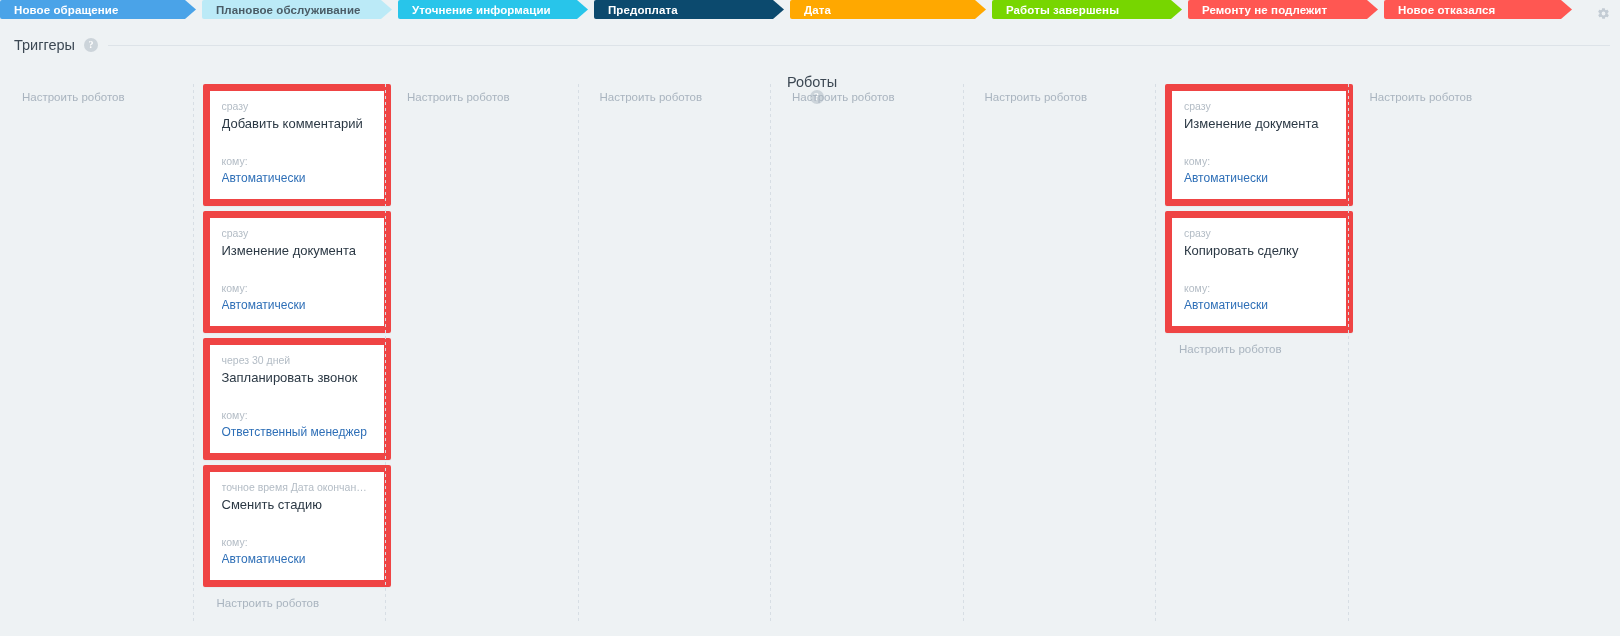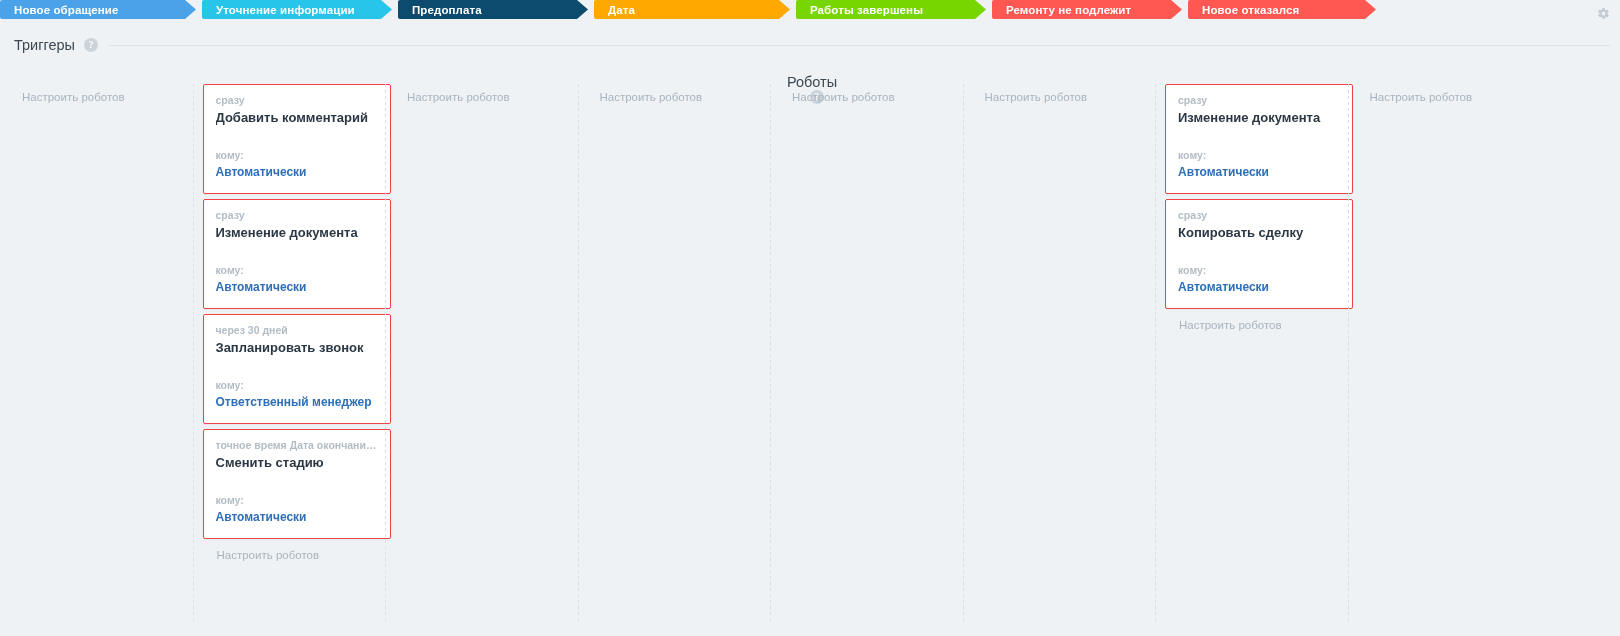--- a/index.html
+++ b/index.html
@@ -146,27 +146,26 @@
     left: 10px;
     top: 0;
     width: 188px;
   }
 
   .robot-card {
     position: relative;
     box-sizing: border-box;
     width: 188px;
     background: #ffffff;
-    border: 1px solid #ef4444;
+    border: 7px solid #ef4444;
     border-radius: 2px;
     padding: 9px 12px 13px 12px;
     margin-bottom: 5px;
     cursor: pointer;
     box-shadow: 0 1px 1px rgba(40,60,80,0.045);
-    font-weight: bold;
   }
   .robot-card .when {
     font-size: 10.5px;
     color: #b3bcc5;
     line-height: 13px;
     white-space: nowrap;
     overflow: hidden;
     text-overflow: ellipsis;
     margin-bottom: 2px;
   }
@@ -195,20 +194,23 @@
   }
 </style>
 </head>
 <body>
 
 <div id="app">
 
   <div class="stages-bar" id="stages-bar">
       <div class="stage" style="background: rgb(74, 163, 232); width: 196px; flex: 0 0 196px;">
         <span>Новое обращение</span>
+      </div>
+      <div class="stage light-text" style="background: rgb(187, 234, 247); width: 190px; flex: 0 0 190px;">
+        <span>Плановое обслуживание</span>
       </div>
       <div class="stage" style="background: rgb(40, 197, 234); width: 190px; flex: 0 0 190px;">
         <span>Уточнение информации</span>
       </div>
       <div class="stage" style="background: #0c4a6e; width: 190px; flex: 0 0 190px;">
         <span>Предоплата</span>
       </div>
       <div class="stage" style="background: rgb(255, 168, 0); width: 196px; flex: 0 0 196px;">
         <span>Дата</span>
       </div>

